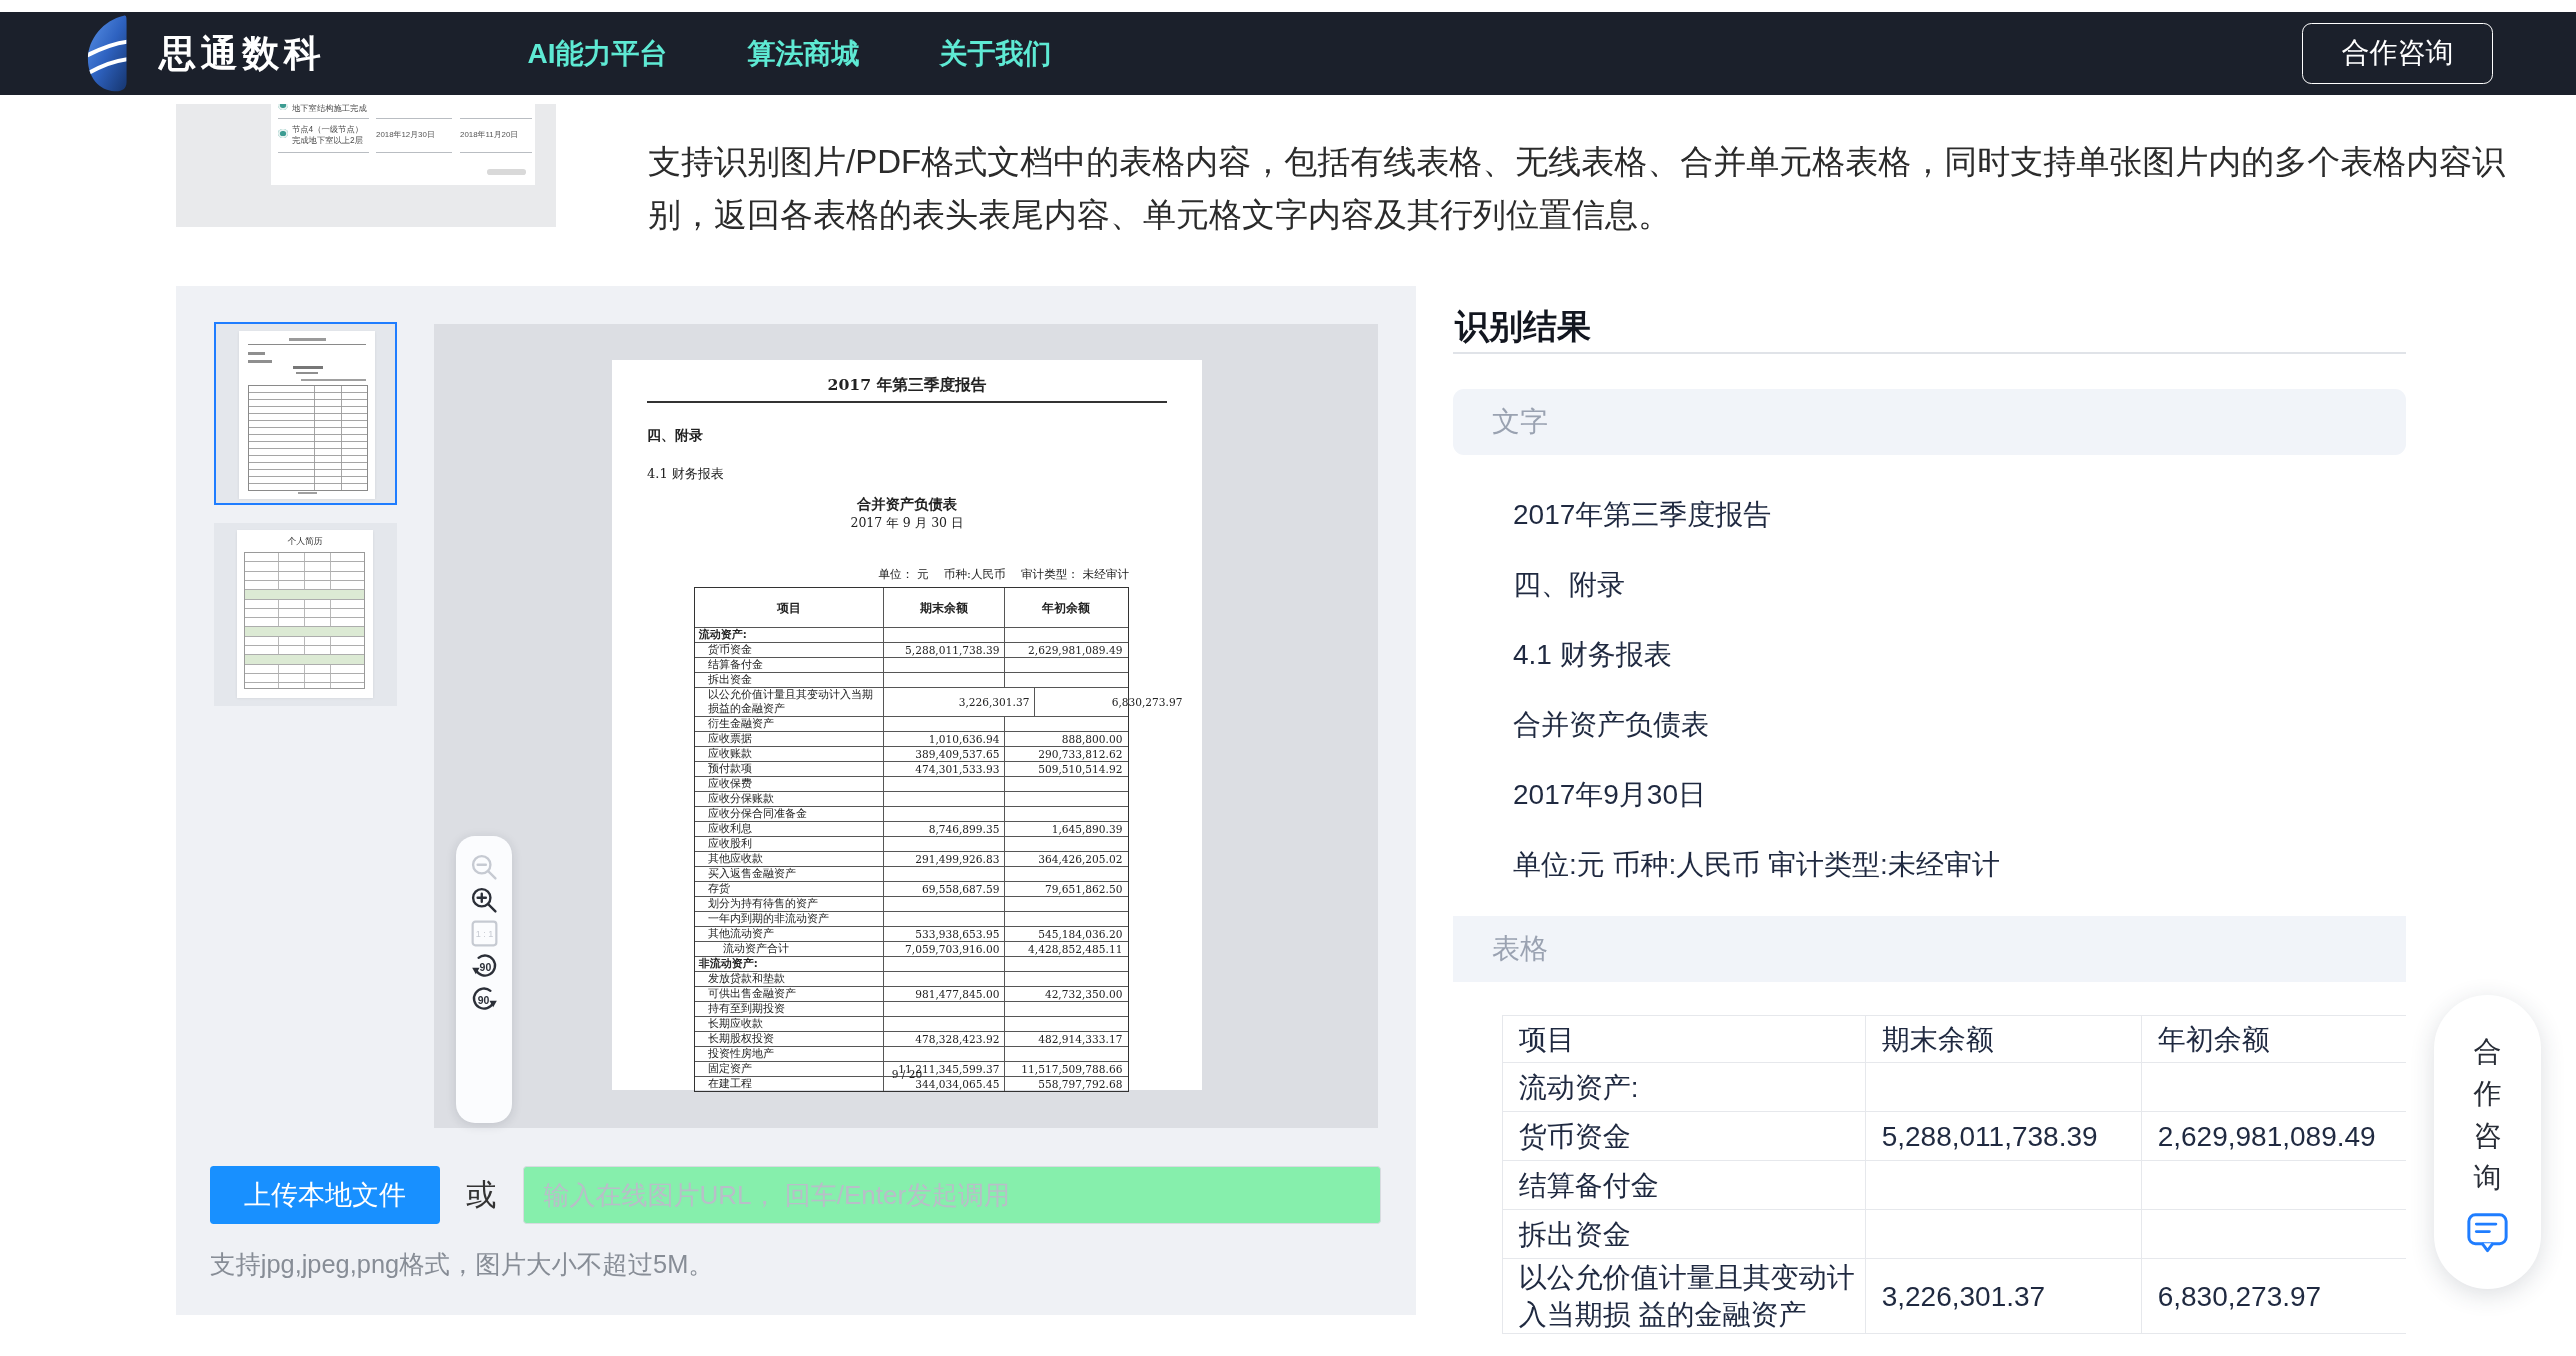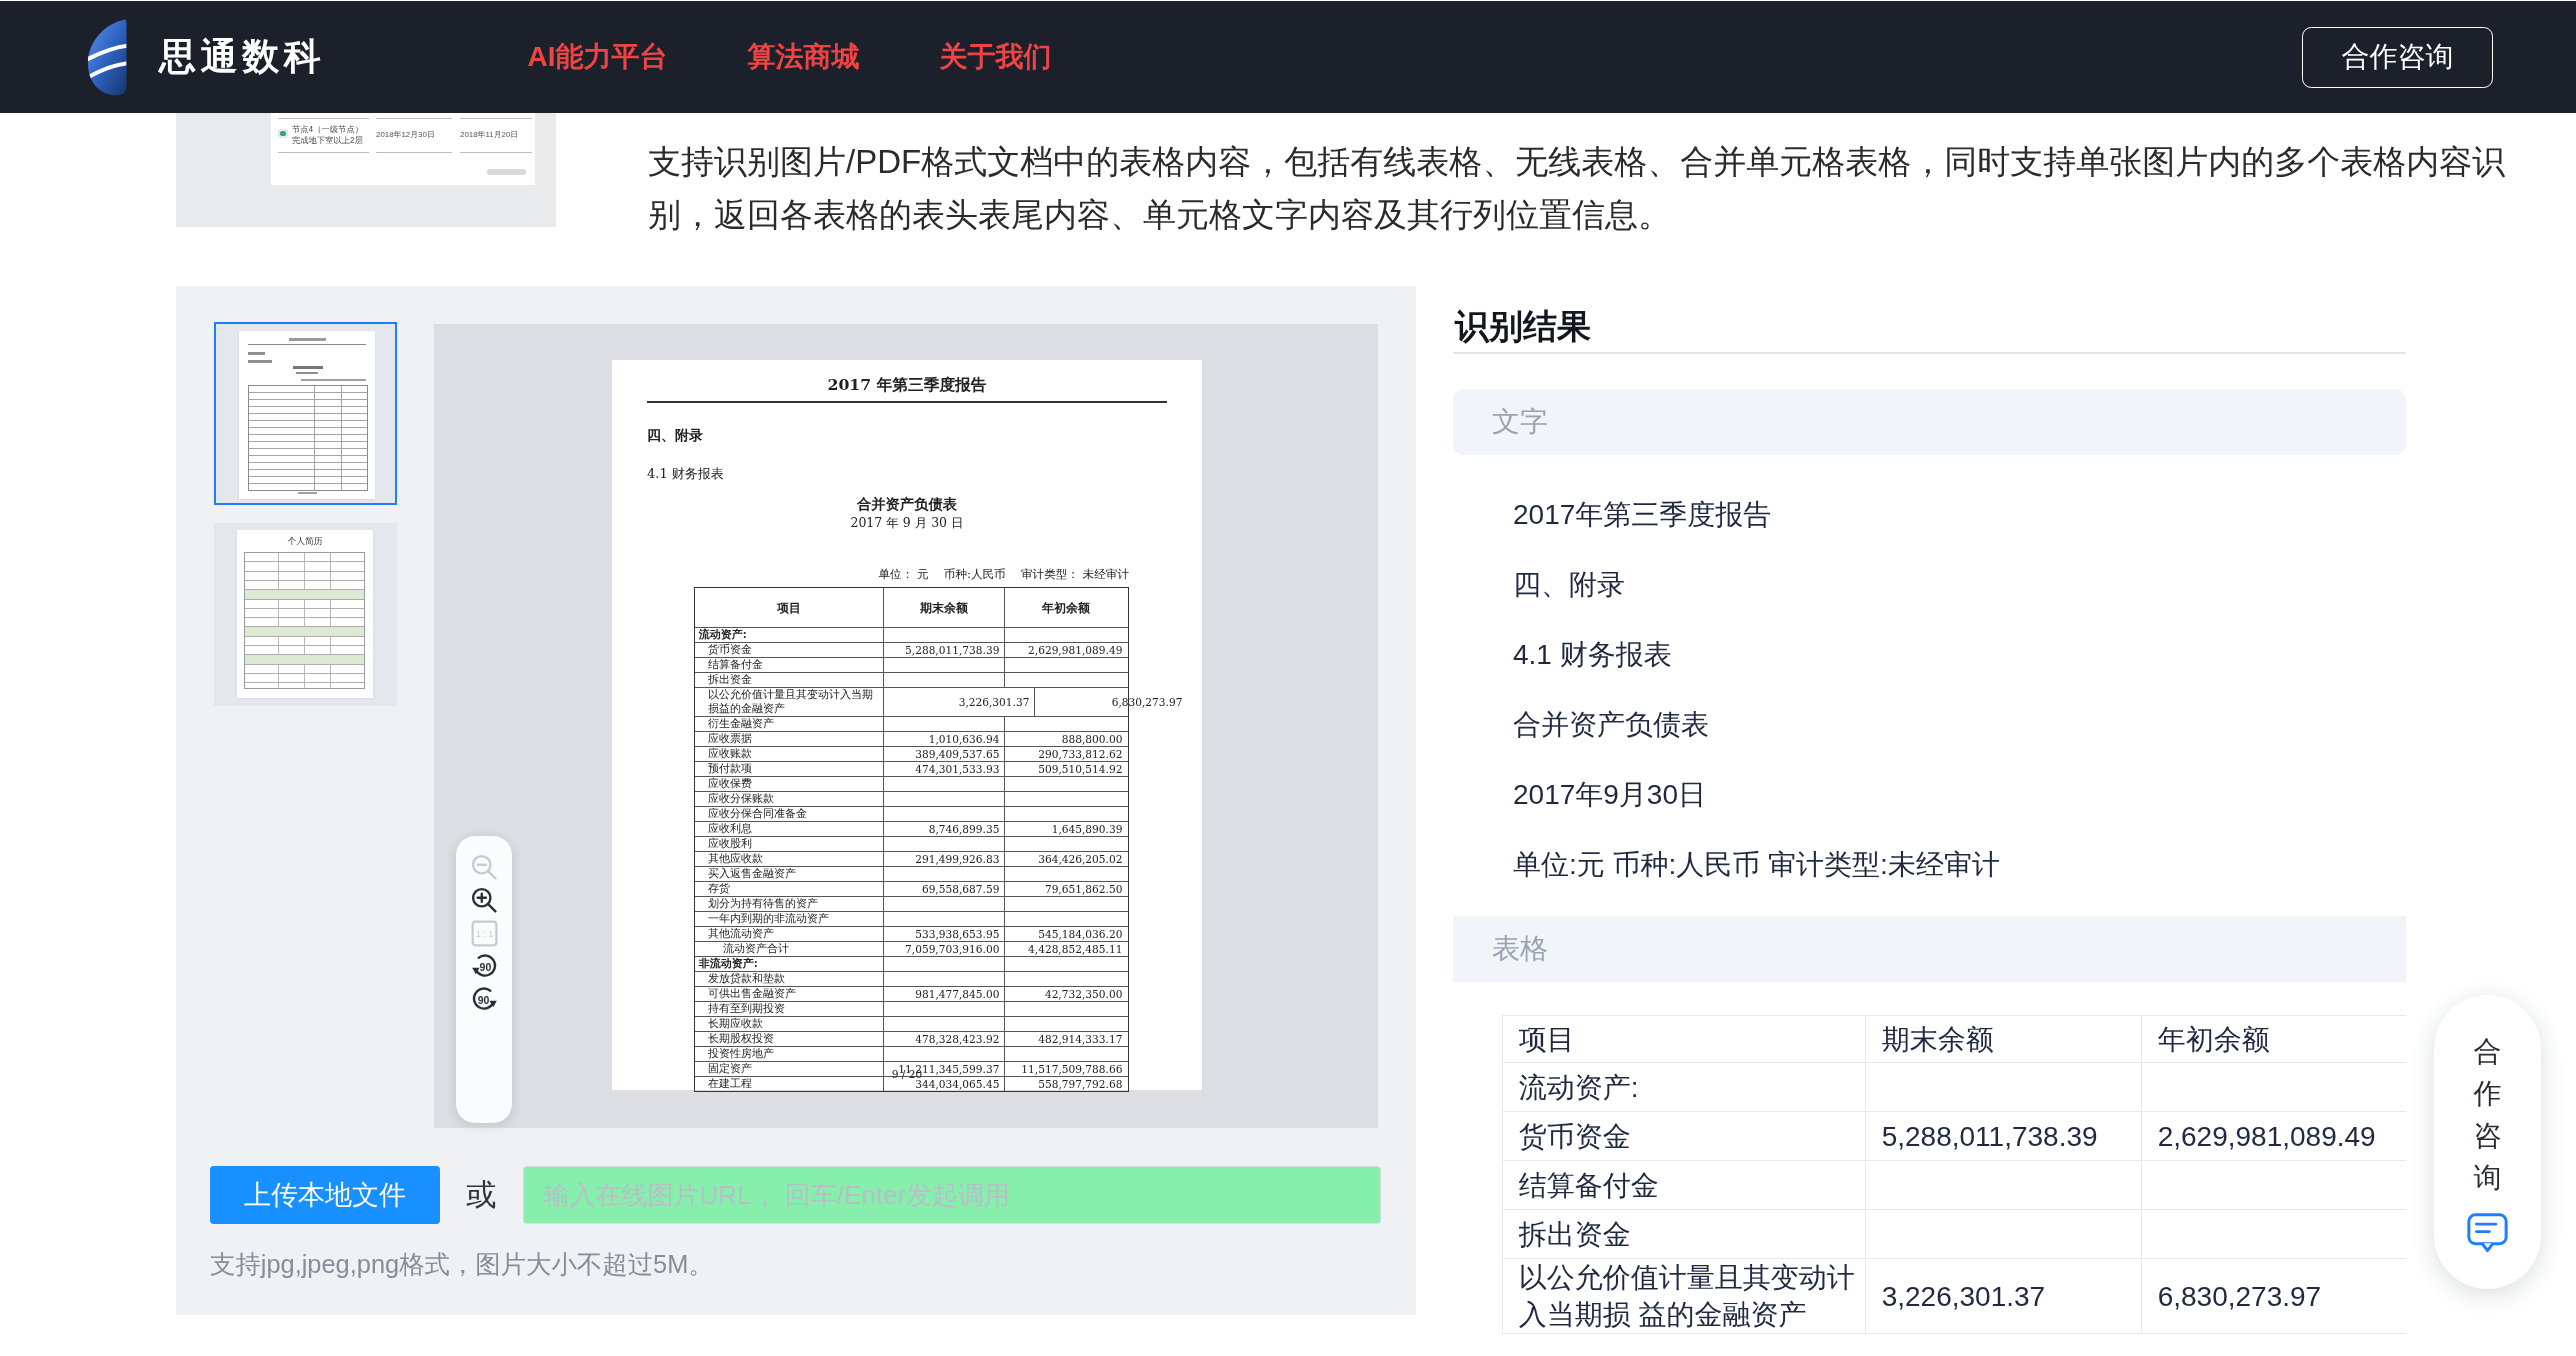--- a/index.html
+++ b/index.html
@@ -1,26 +1,26 @@
 <!DOCTYPE html>
 <html style="font-size:15px"><head>
 <meta charset="utf-8">
 <style>
   html,body{margin:0;padding:0;}
   body{
     position:relative;width:2576px;height:1356px;overflow:hidden;background:#fff;
     font-family:"Liberation Sans","DejaVu Sans",sans-serif;color:#262626;
   }
   
-  .navbar{position:absolute;left:0;top:1px;width:2576px;height:112px;background:#1b202b;
+  .navbar{position:absolute;left:0;top:12px;width:2576px;height:83px;background:#1b202b;
     display:flex;align-items:center;padding:0 83px;box-sizing:border-box;z-index:20;}
   .logo{width:54px;height:81px;margin-right:22px;flex:0 0 auto;}
   .brand{font-size:37px;font-weight:800;color:#fff;letter-spacing:4.6px;}
   .nav-links{display:flex;gap:80px;margin-left:202px;}
-  .nav-link{font-size:28px;font-weight:700;color:#ef4444;cursor:pointer;white-space:nowrap;}
+  .nav-link{font-size:28px;font-weight:700;color:#5eead4;cursor:pointer;white-space:nowrap;}
   .consult-btn{margin-left:auto;width:191px;height:61px;border:1.9px solid #fff;border-radius:9.3px;
     color:#fff;font-size:28px;font-weight:500;line-height:57px;text-align:center;background:transparent;box-sizing:border-box;}
   
   .hero-card{position:absolute;left:176px;top:104px;width:380px;height:123px;background:#e9eaec;}
   .hero-img{position:absolute;left:95px;top:0;width:264px;height:81px;background:#fff;overflow:hidden;}
   .mini{position:absolute;font-size:8.3px;color:#4a4a4a;white-space:nowrap;}
   .mini-date{font-size:7.9px;color:#555;}
   .mini-line{position:absolute;height:0.9px;background:#b9bdc2;}
   .mini-dot{position:absolute;width:9.3px;height:9.3px;border-radius:50%;background:#3c9c92;box-shadow:inset 0 0 0 1.9px #e7f2f0;}
   .watermark{position:absolute;right:9.3px;top:65px;width:39px;height:5.6px;background:#d9d9d9;border-radius:2.8px;}

